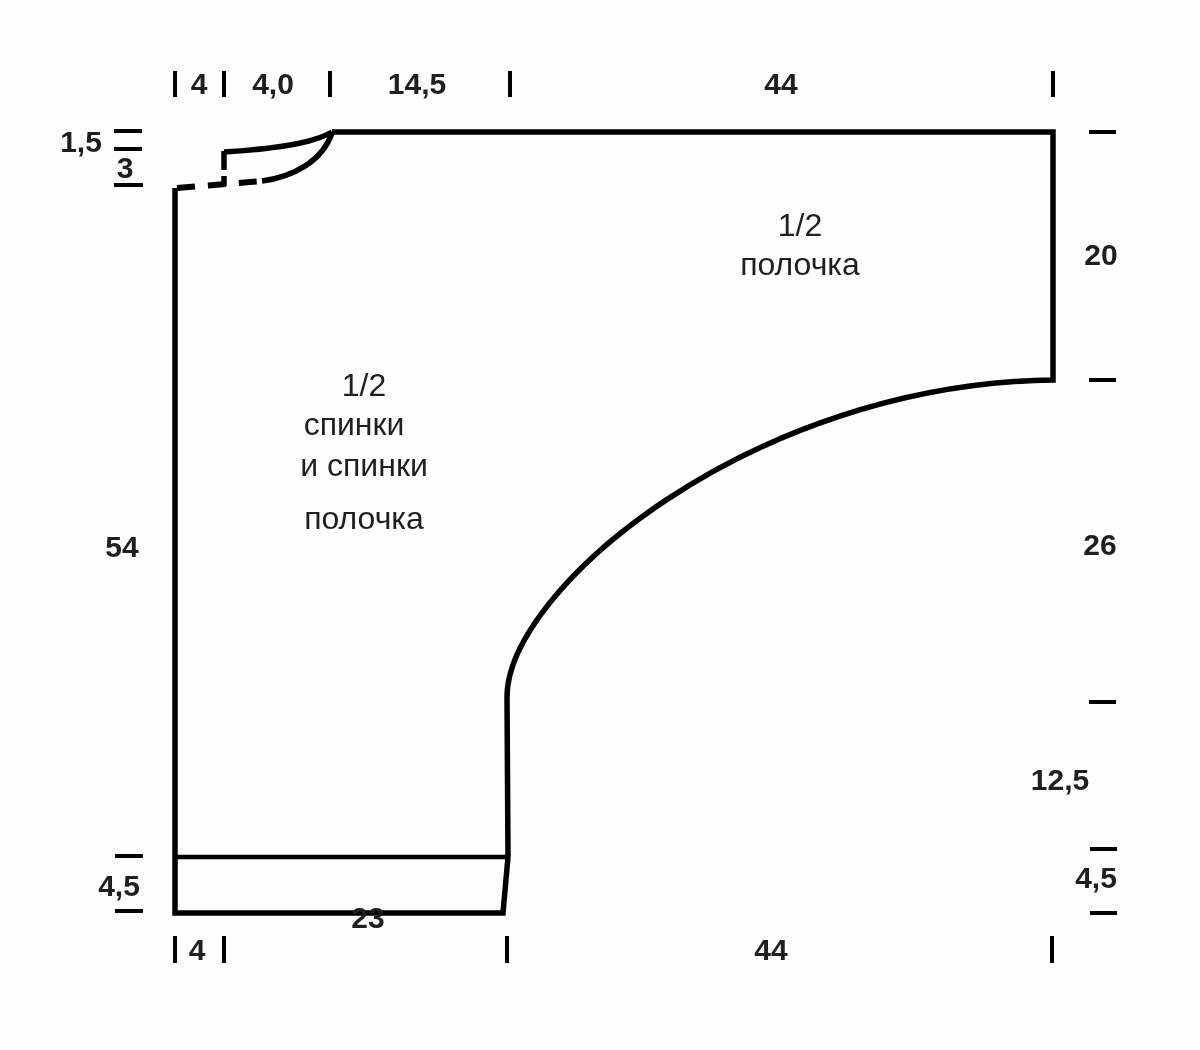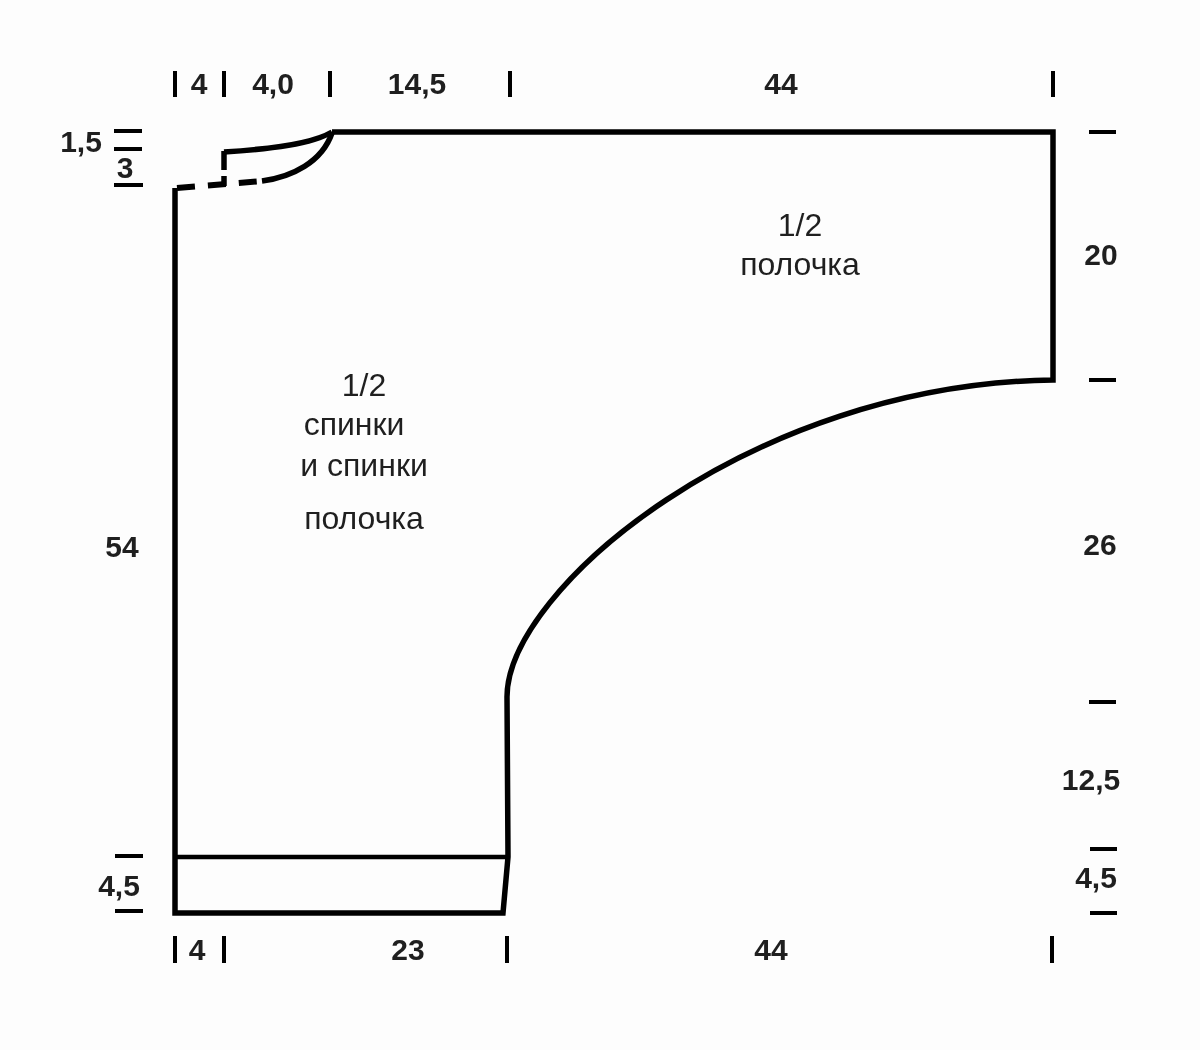--- a/index.html
+++ b/index.html
@@ -83,31 +83,31 @@
     <line class="tick" x1="1090" y1="849" x2="1117" y2="849"></line>
     <line class="tick" x1="1090" y1="913" x2="1117" y2="913"></line>
   </svg>
 
   <span class="lbl" style="left:199px;top:84px;">4</span>
   <span class="lbl" style="left:273px;top:84px;">4,0</span>
   <span class="lbl" style="left:417px;top:84px;">14,5</span>
   <span class="lbl" style="left:781px;top:84px;">44</span>
 
   <span class="lbl" style="left:197px;top:950px;">4</span>
-  <span class="lbl" style="left:368px;top:950px;margin-left:40px;">23</span>
+  <span class="lbl" style="left:368px;top:918px;">23</span>
   <span class="lbl" style="left:771px;top:950px;">44</span>
 
   <span class="lbl" style="left:81px;top:142px;">1,5</span>
   <span class="lbl" style="left:125px;top:168px;">3</span>
   <span class="lbl" style="left:122px;top:547px;">54</span>
   <span class="lbl" style="left:119px;top:886px;">4,5</span>
 
   <span class="lbl" style="left:1101px;top:255px;text-align:center;">20</span>
   <span class="lbl" style="left:1100px;top:545px;text-align:center;">26</span>
-  <span class="lbl" style="left:1091px;top:780px;">12,5</span>
+  <span class="lbl" style="left:1060px;top:780px;">12,5</span>
   <span class="lbl" style="left:1096px;top:878px;">4,5</span>
 
   <span class="lbl piece" style="left:364px;top:385px;">1/2</span>
   <span class="lbl piece" style="left:354px;top:424px;">спинки</span>
   <span class="lbl piece" style="left:364px;top:465px;">и спинки</span>
   <span class="lbl piece" style="left:364px;top:518px;">полочка</span>
 
   <span class="lbl piece" style="left:800px;top:225px;">1/2</span>
   <span class="lbl piece" style="left:800px;top:264px;">полочка</span>
 

